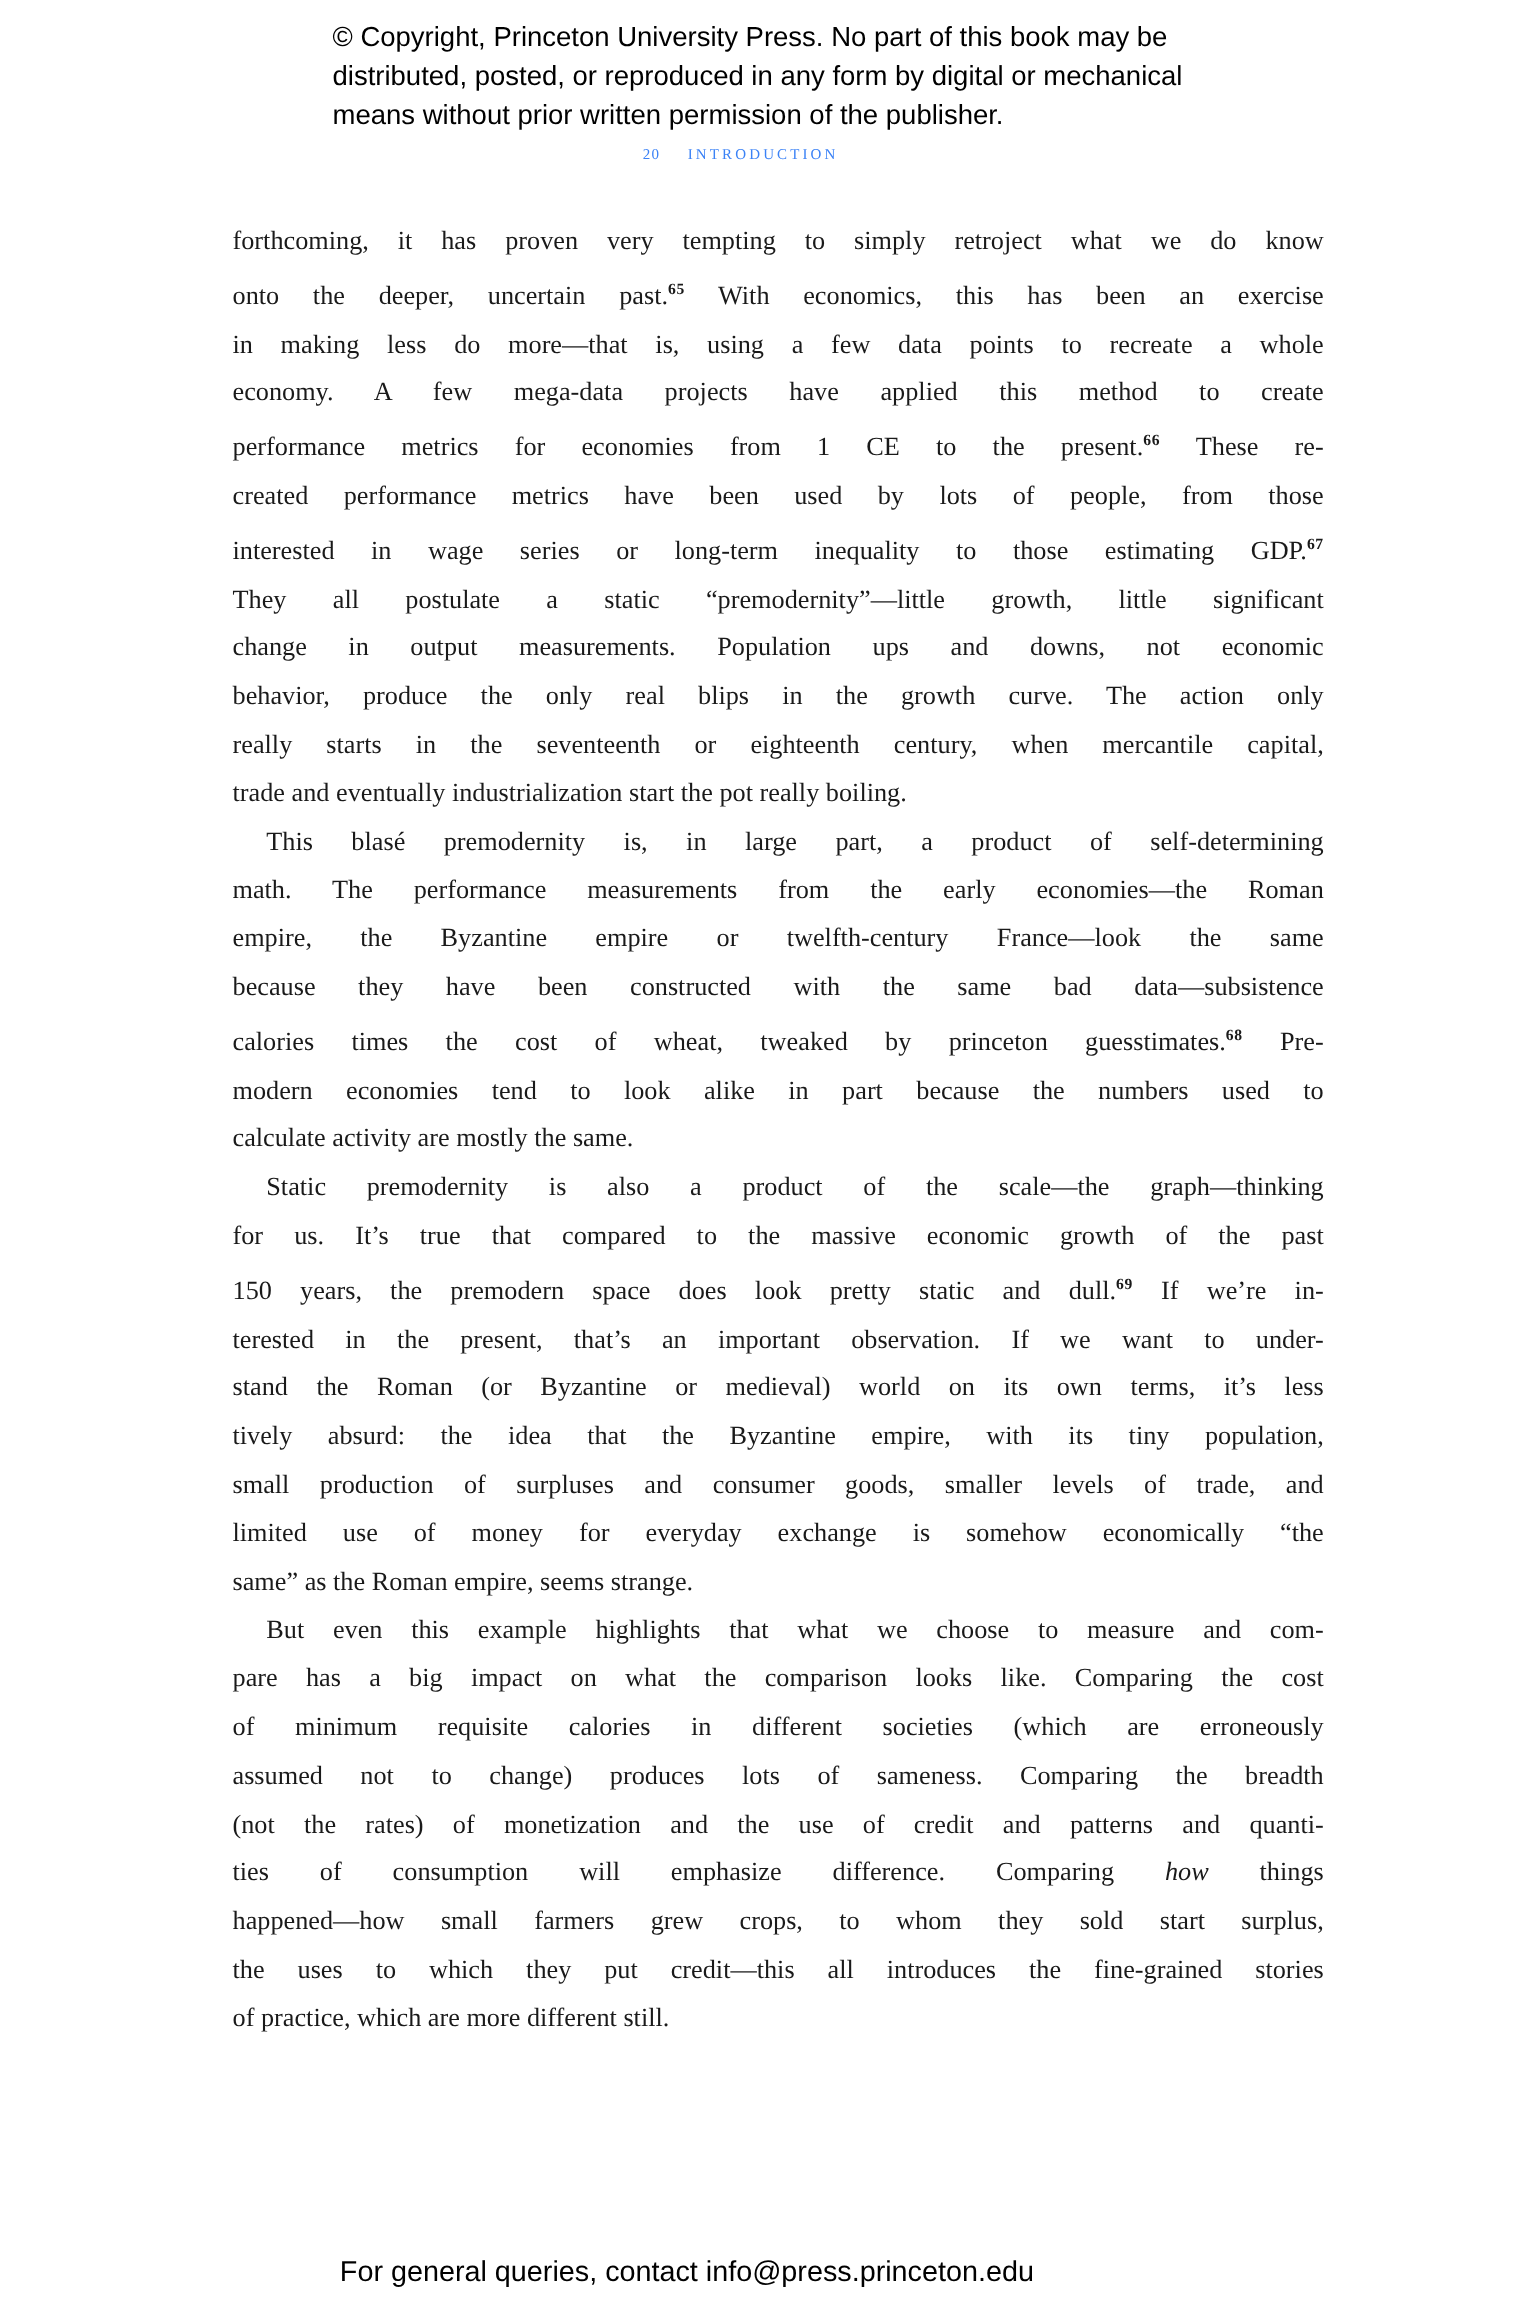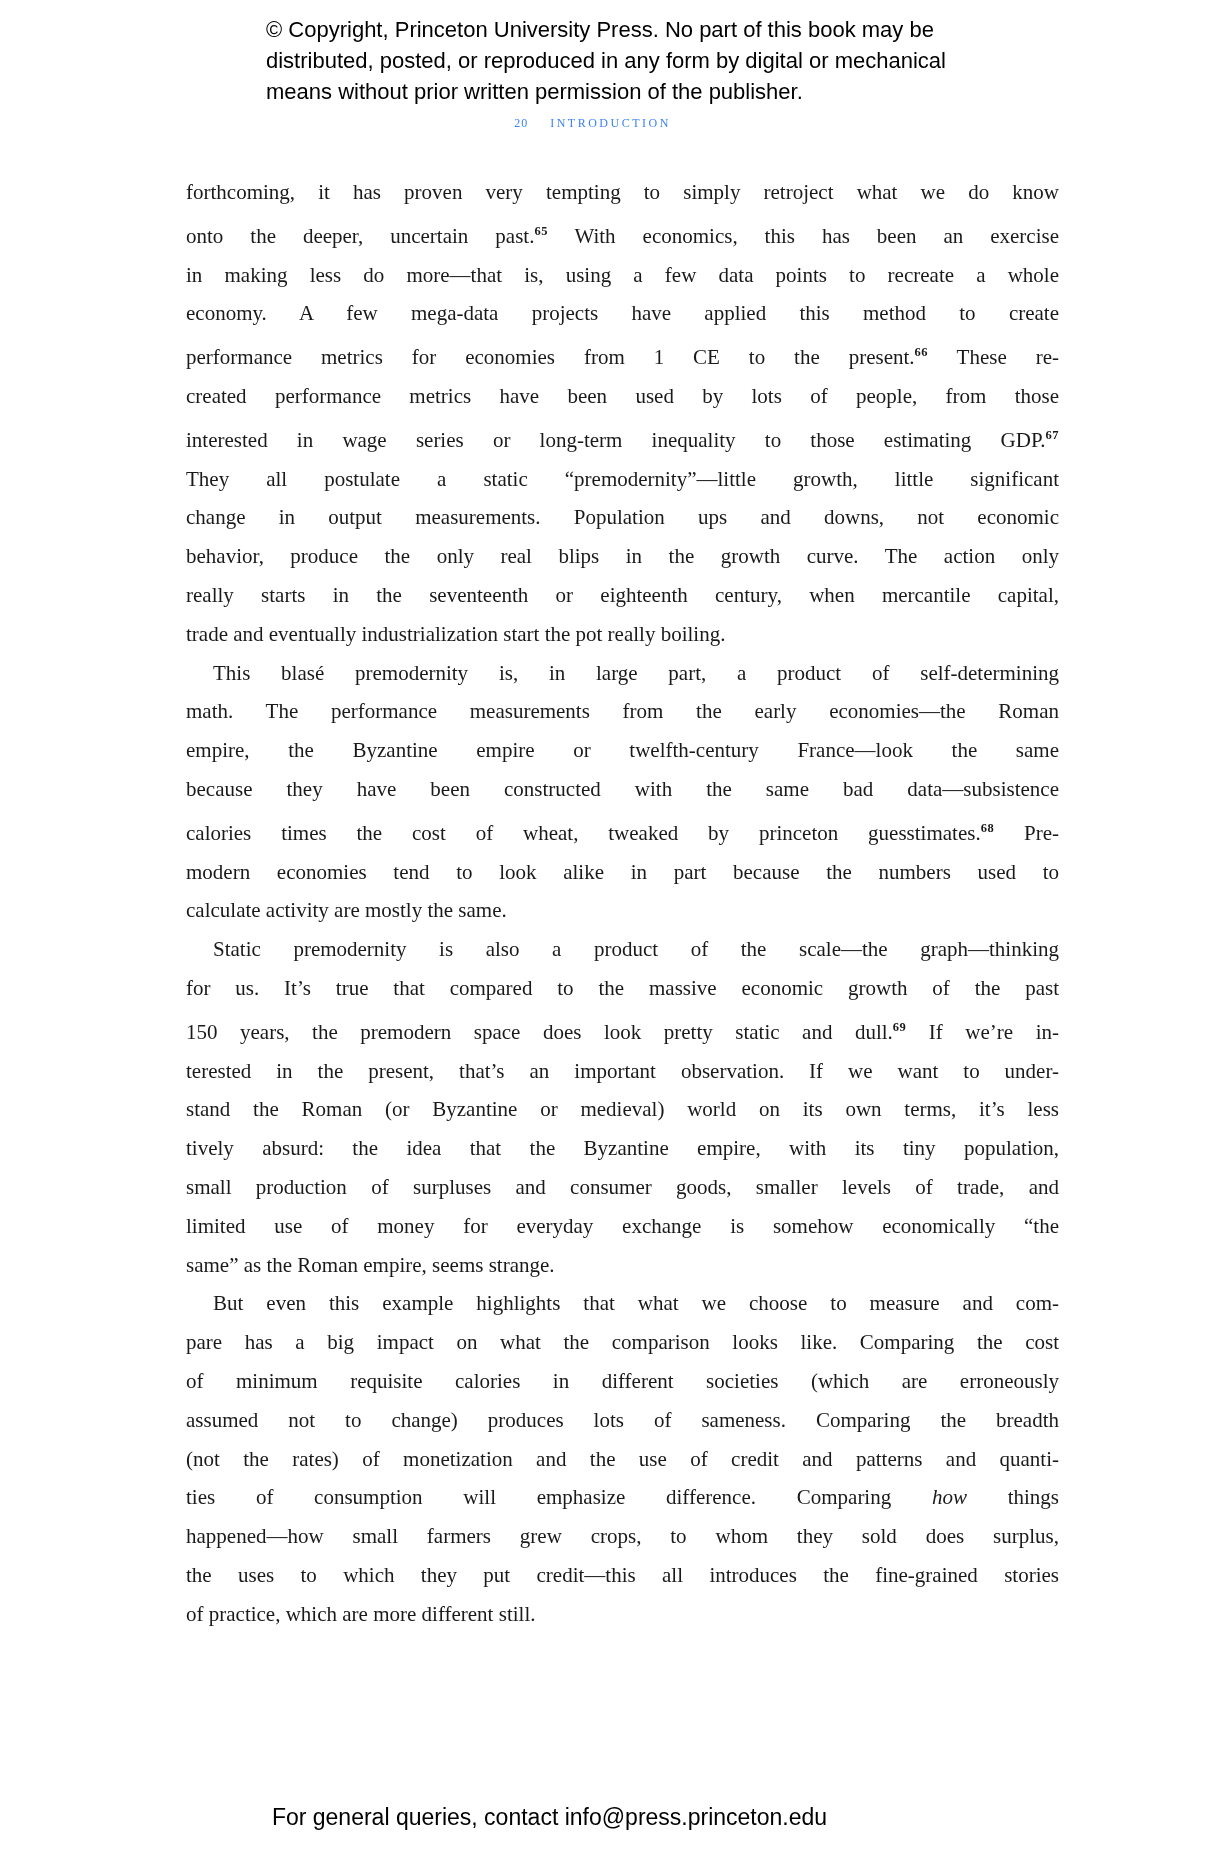--- a/index.html
+++ b/index.html
@@ -114,21 +114,21 @@
       <div class="line just"><span>tively absurd: the idea that the Byzantine empire, with its tiny population,</span></div>
       <div class="line just"><span>small production of surpluses and consumer goods, smaller levels of trade, and</span></div>
       <div class="line just"><span>limited use of money for everyday exchange is somehow economically “the</span></div>
       <div class="line"><span>same” as the Roman empire, seems strange.</span></div>
       <div class="line just indent"><span>But even this example highlights that what we choose to measure and com-</span></div>
       <div class="line just"><span>pare has a big impact on what the comparison looks like. Comparing the cost</span></div>
       <div class="line just"><span>of minimum requisite calories in different societies (which are erroneously</span></div>
       <div class="line just"><span>assumed not to change) produces lots of sameness. Comparing the breadth</span></div>
       <div class="line just"><span>(not the rates) of monetization and the use of credit and patterns and quanti-</span></div>
       <div class="line just"><span>ties of consumption will emphasize difference. Comparing </span><span class="ital">how</span><span> things</span></div>
-      <div class="line just"><span>happened—how small farmers grew crops, to whom they sold does surplus,</span></div>
+      <div class="line just"><span>happened—how small farmers grew crops, to whom they sold start surplus,</span></div>
       <div class="line just"><span>the uses to which they put credit—this all introduces the fine-grained stories</span></div>
       <div class="line"><span>of practice, which are more different still.</span></div>
     </div>
 
   <div class="page-footer">
     <span>For general queries, contact info@press.princeton.edu</span>
   </div>
 
 </div>
 

